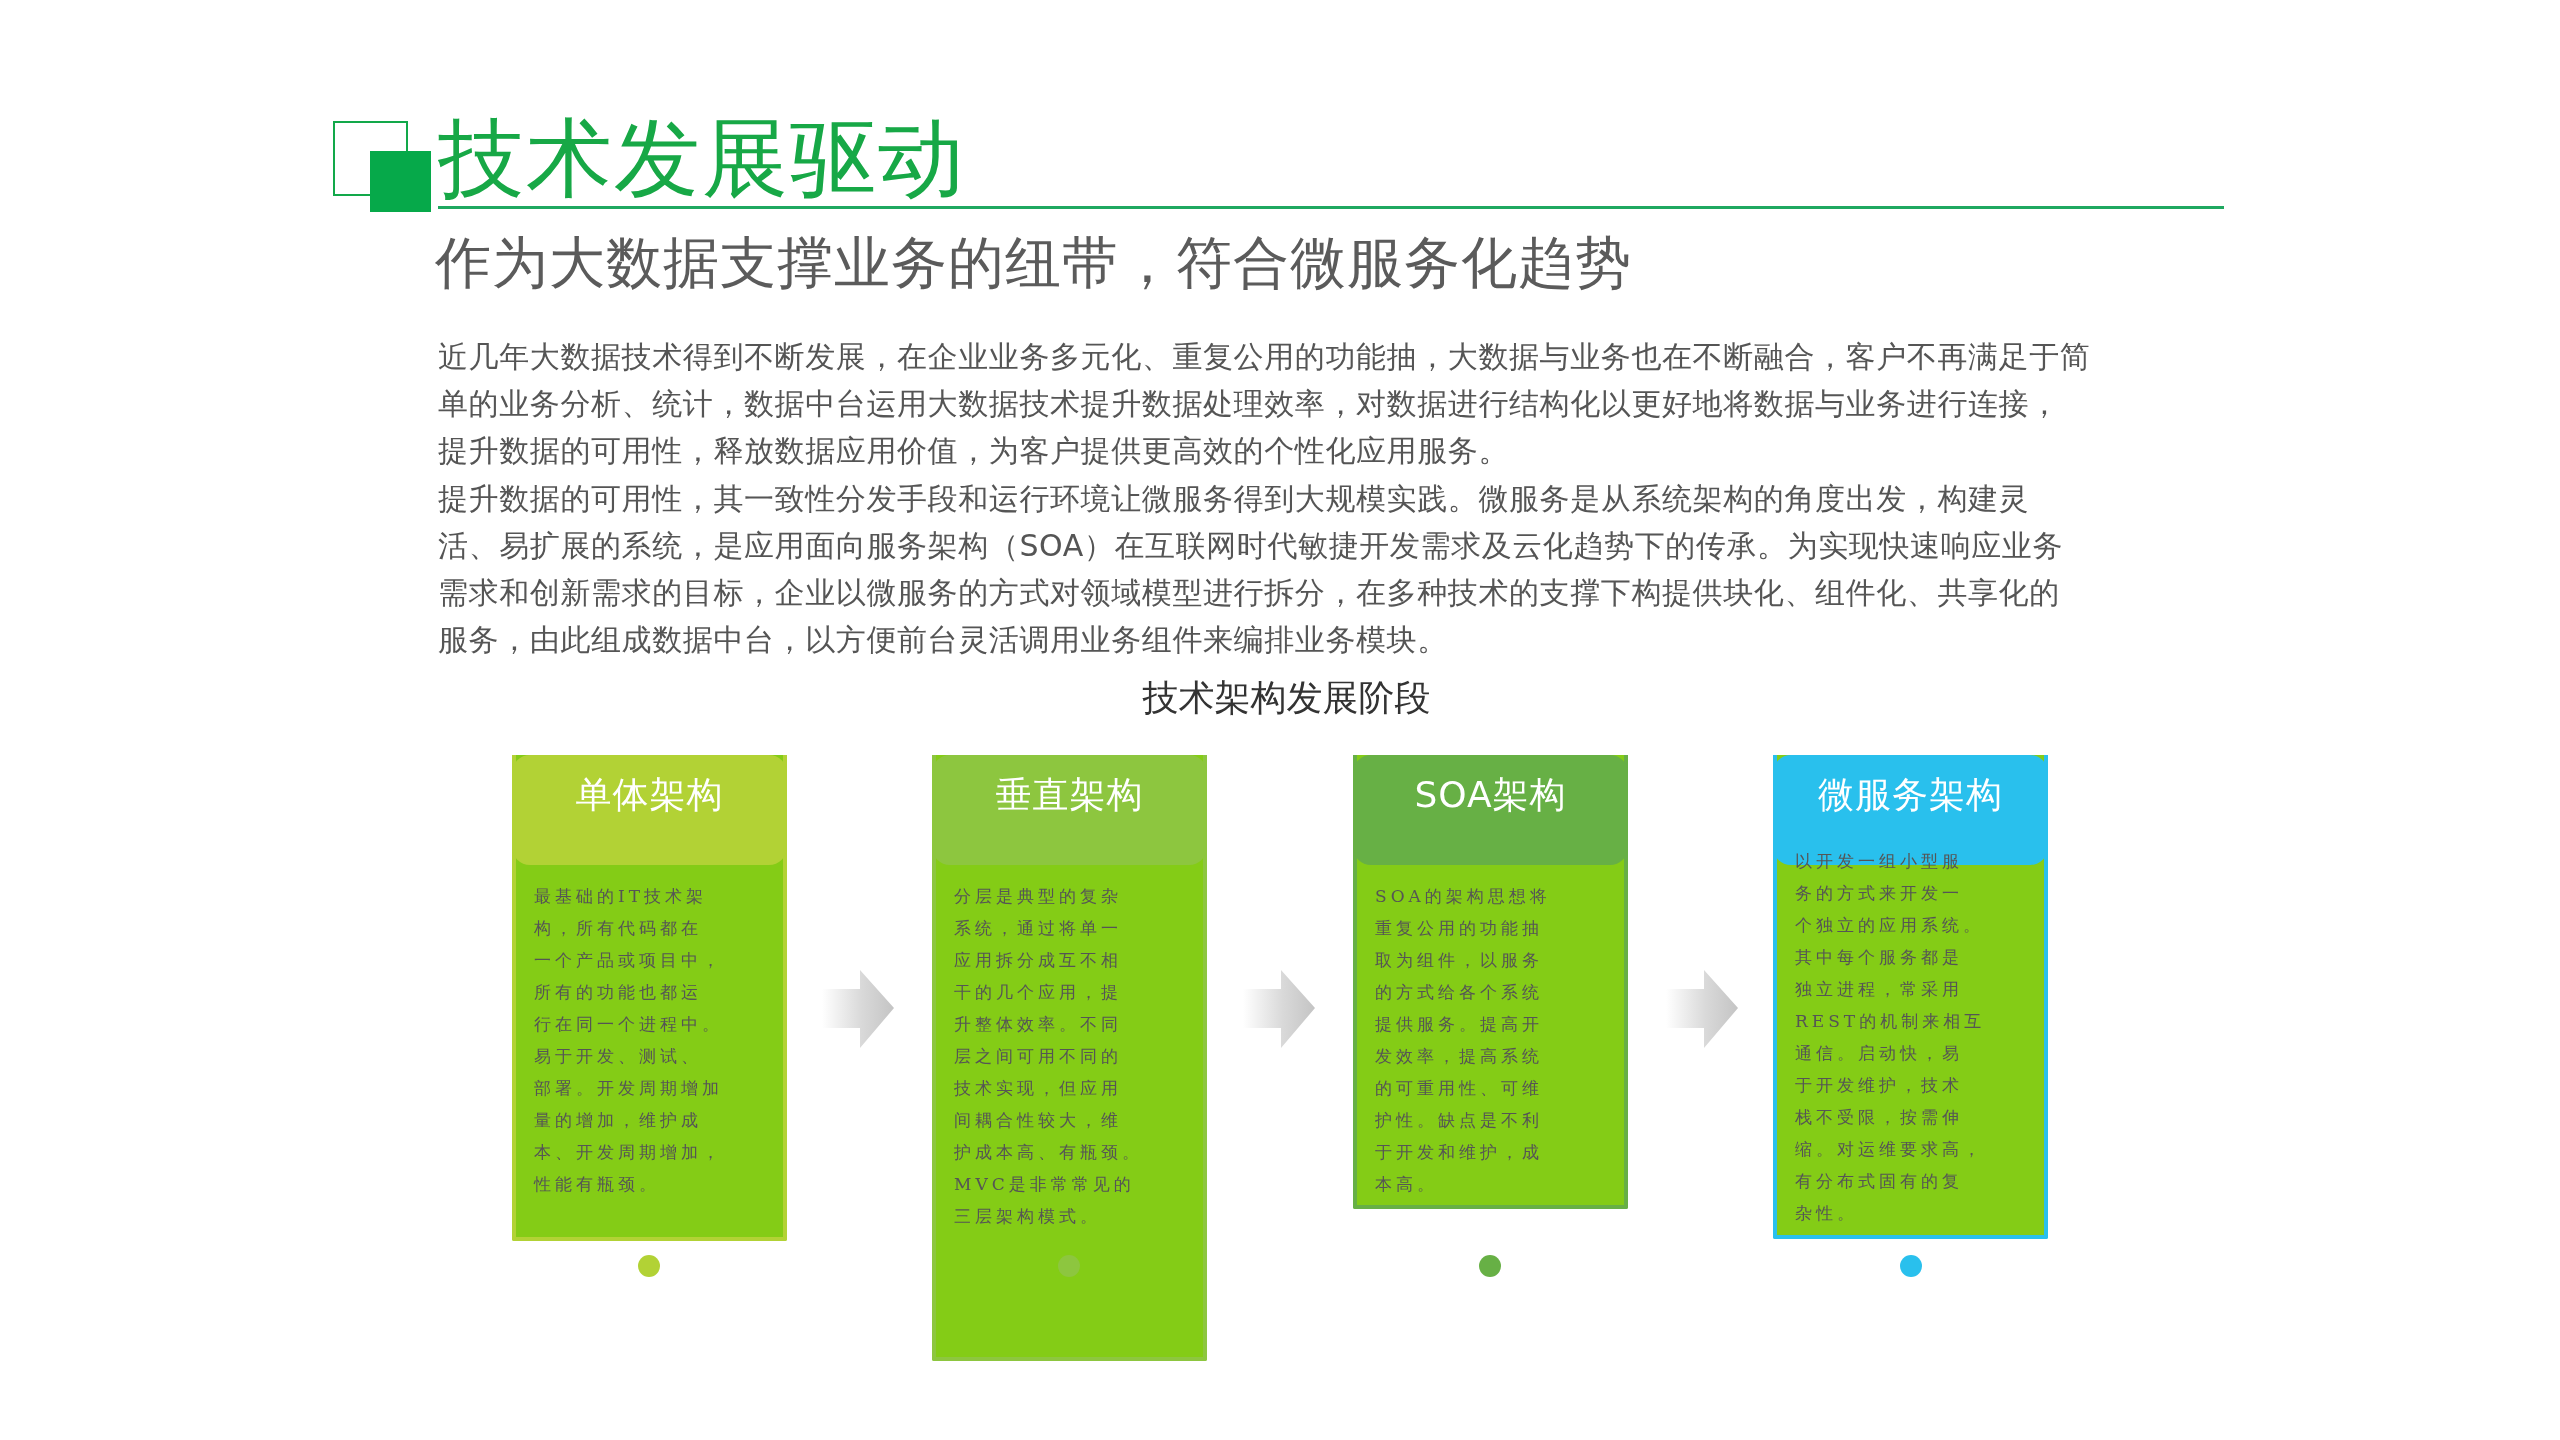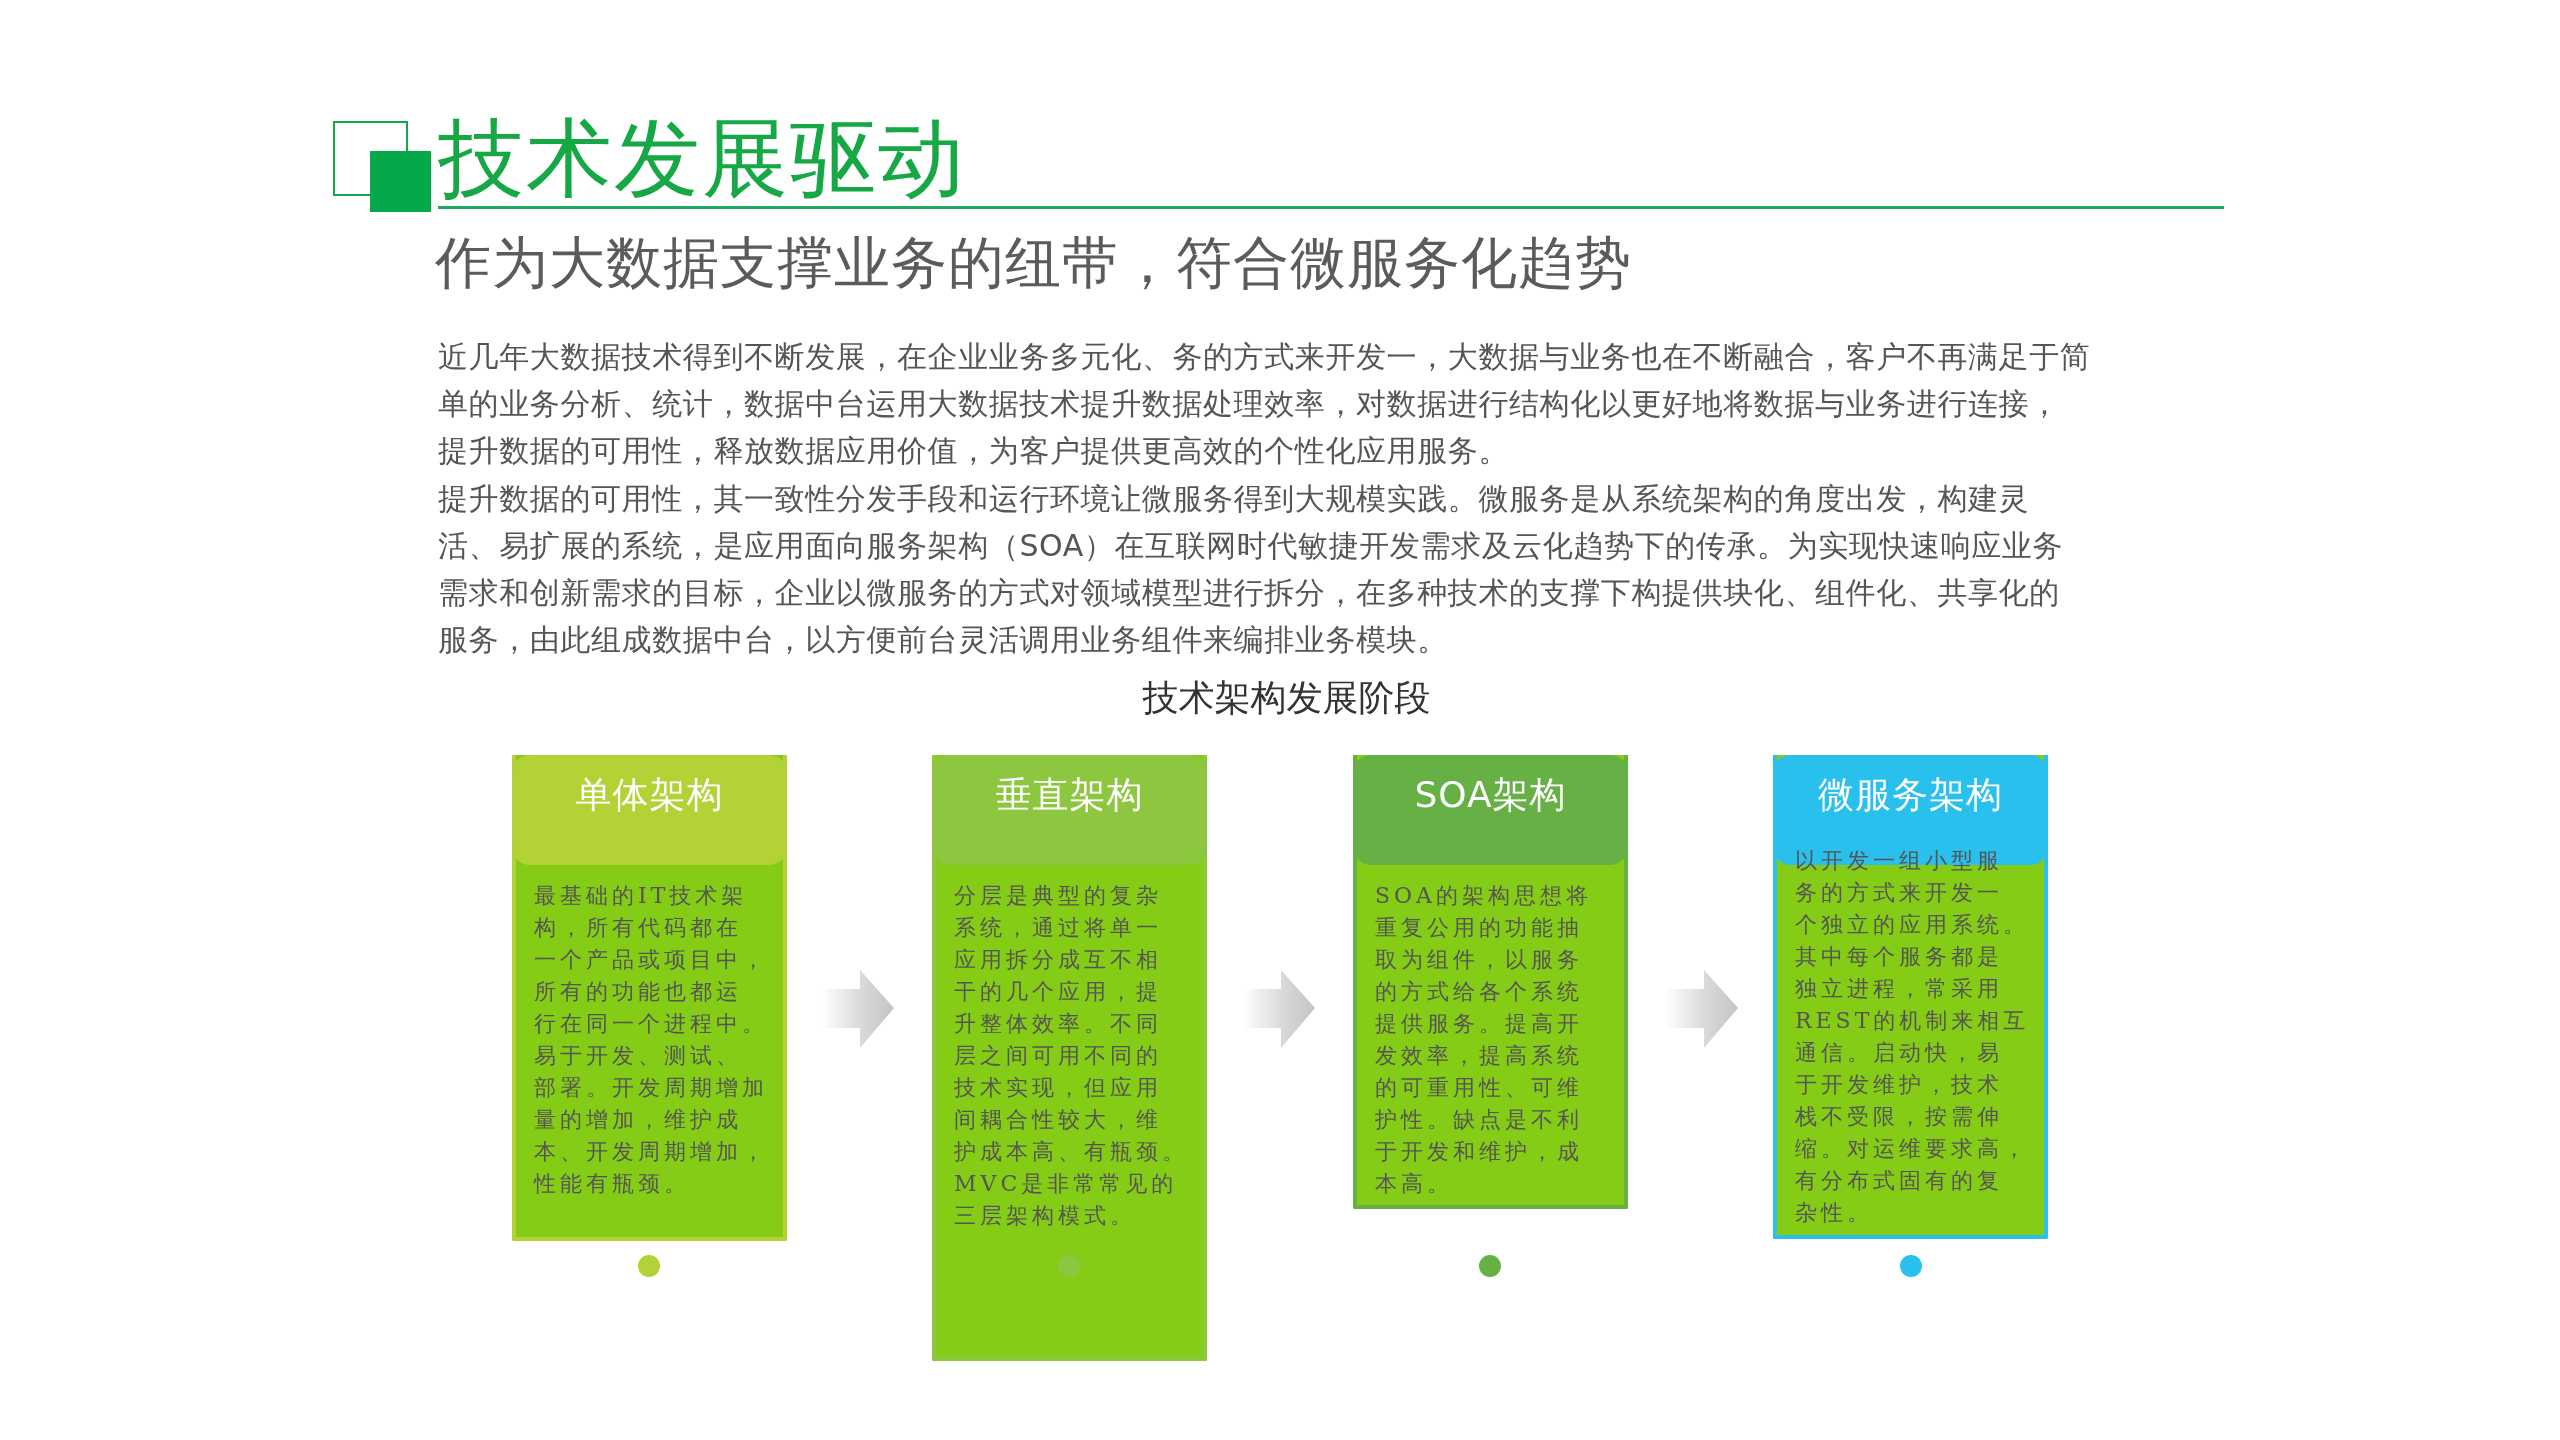--- a/index.html
+++ b/index.html
@@ -36,37 +36,37 @@
     border-style: solid; border-width: 0 4px 4px 4px; border-radius: 0 0 2px 2px;
   }
   .card-head {
     position: absolute; left: -4px; right: -4px; top: 0; height: 110px;
     border-radius: 18px; color: #ffffff; font-size: 36px; text-align: center;
     line-height: 80px; letter-spacing: 1px; z-index: 1;
   }
   .card-body {
     position: absolute; left: 18px; right: 10px; top: 125px;
     font-family: "DejaVu Serif", "Liberation Serif", serif;
-    font-size: 22px; line-height: 32px; color: #555555; letter-spacing: 4px; z-index: 2;
+    font-size: 17px; line-height: 32px; color: #555555; letter-spacing: 4px; z-index: 2;
   }
   .card-body div { height: 32px; white-space: nowrap; }
   .arrow { top: 970px; width: 80px; height: 80px; }
   .dot { top: 1255px; width: 22px; height: 22px; border-radius: 50%; }
 </style>
 </head>
 <body>
 
 <div class="abs sq-outline"></div>
 <div class="abs sq-fill"></div>
 <div class="abs title">技术发展驱动</div>
 <div class="abs title-rule"></div>
 <div class="abs subtitle">作为大数据支撑业务的纽带，符合微服务化趋势</div>
 
 <div class="abs para p1">
-  <div>近几年大数据技术得到不断发展，在企业业务多元化、务的方式来开发一，大数据与业务也在不断融合，客户不再满足于简</div>
+  <div>近几年大数据技术得到不断发展，在企业业务多元化、重复公用的功能抽，大数据与业务也在不断融合，客户不再满足于简</div>
   <div>单的业务分析、统计，数据中台运用大数据技术提升数据处理效率，对数据进行结构化以更好地将数据与业务进行连接，</div>
   <div>提升数据的可用性，释放数据应用价值，为客户提供更高效的个性化应用服务。</div>
 </div>
 <div class="abs para p2">
   <div>提升数据的可用性，其一致性分发手段和运行环境让微服务得到大规模实践。微服务是从系统架构的角度出发，构建灵</div>
   <div>活、易扩展的系统，是应用面向服务架构（SOA）在互联网时代敏捷开发需求及云化趋势下的传承。为实现快速响应业务</div>
   <div>需求和创新需求的目标，企业以微服务的方式对领域模型进行拆分，在多种技术的支撑下构提供块化、组件化、共享化的</div>
   <div>服务，由此组成数据中台，以方便前台灵活调用业务组件来编排业务模块。</div>
 </div>
 

